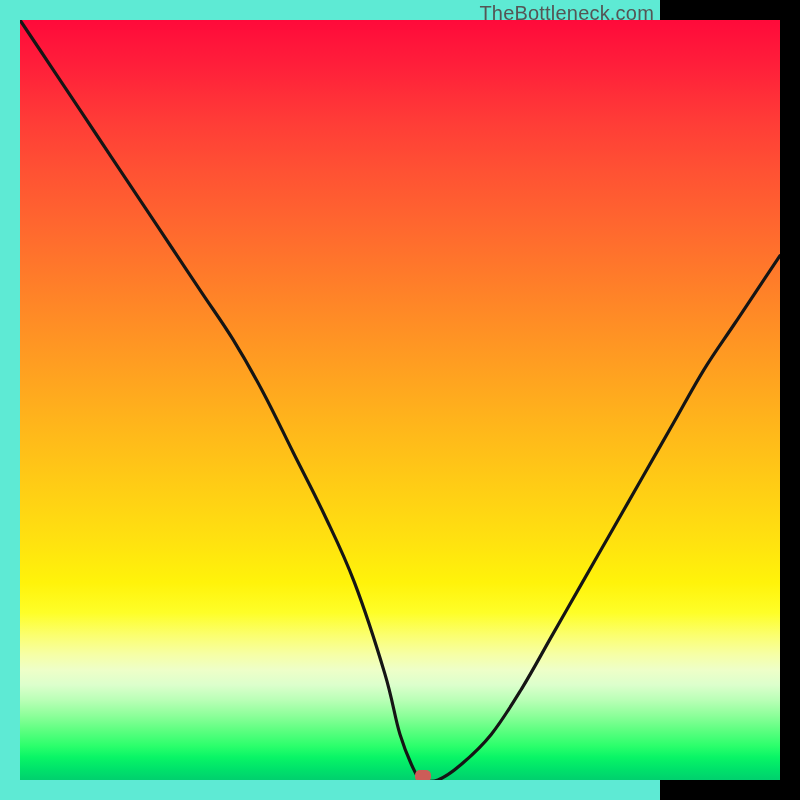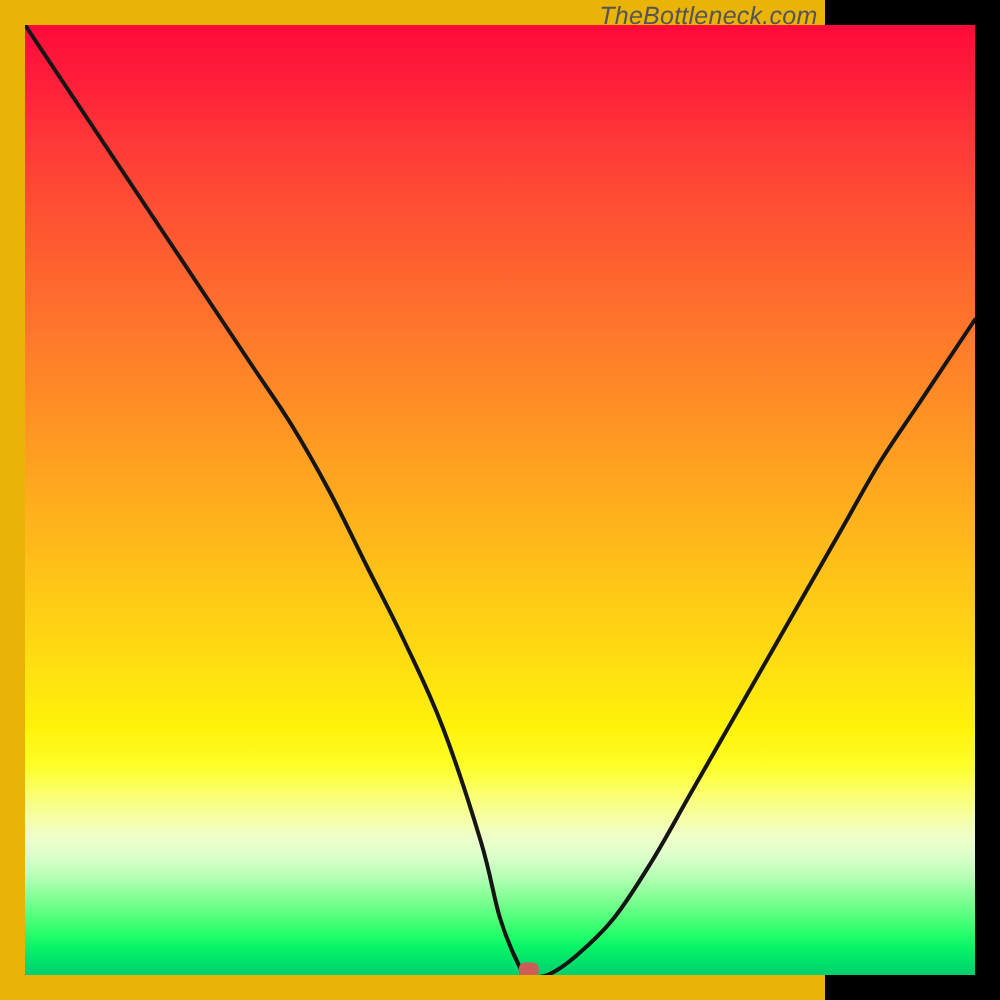--- a/index.html
+++ b/index.html
@@ -8,22 +8,21 @@
     width: 800px;
     height: 800px;
     overflow: hidden;
     background: #000;
     font-family: Arial, Helvetica, sans-serif;
   }
   .stage {
     position: relative;
     width: 660px;
     height: 800px;
-    background: #eab308;
-    font-style: italic;
+    background: #5eead4;
   }
   .plot-area {
     position: absolute;
     left: 20px;
     top: 20px;
     width: 760px;
     height: 760px;
     overflow: hidden;
   }
   .gradient-bg {

